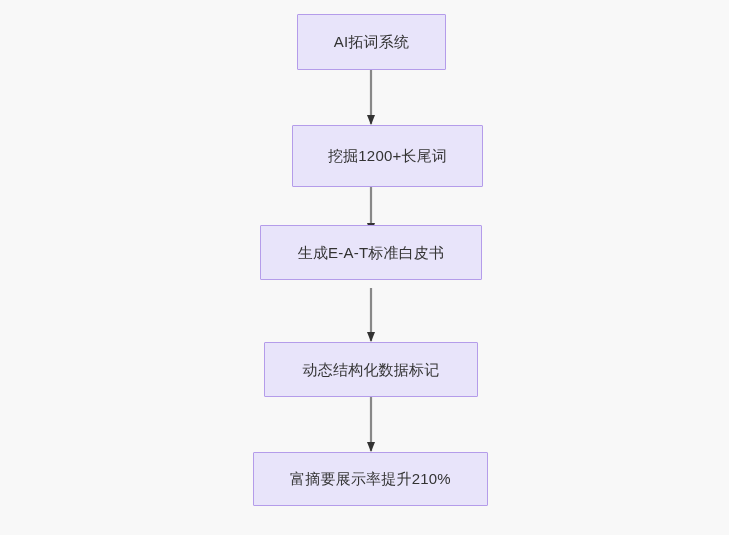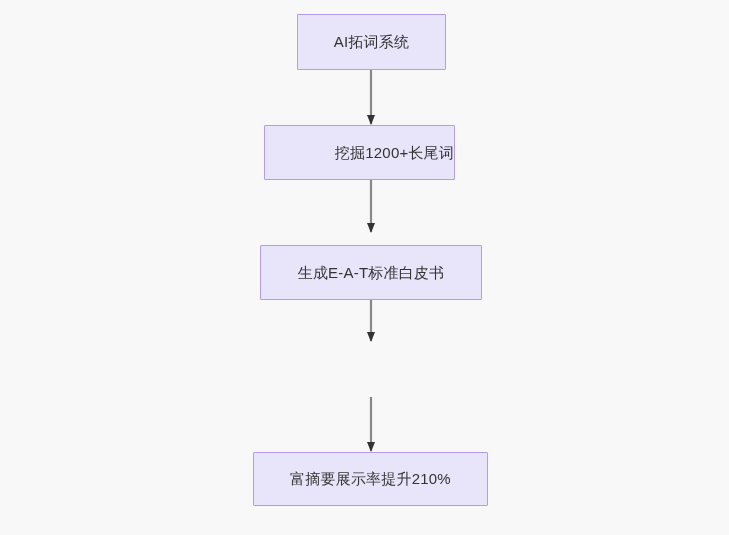--- a/index.html
+++ b/index.html
@@ -41,22 +41,22 @@
   }
   .node-label {
     color: #333333;
     font-size: 15px;
     line-height: 1.3;
     letter-spacing: 0.2px;
     white-space: nowrap;
   }
   
   #node-0 { left: 297px; top: 14px;  width: 149px; height: 56px; }
-  #node-1 { left: 264px; top: 125px; width: 191px; height: 55px; justify-content: flex-end; }
-  #node-2 { left: 260px; top: 245px; width: 222px; height: 55px; }
+  #node-1 { left: 292px; top: 125px; width: 191px; height: 62px; }
+  #node-2 { left: 260px; top: 225px; width: 222px; height: 55px; }
   #node-3 { left: 264px; top: 342px; width: 214px; height: 55px; }
   #node-4 { left: 253px; top: 452px; width: 235px; height: 54px; }
 </style>
 </head>
 <body>
 
 <div id="flowchart-canvas">
 
   <svg class="edge-layer" width="729" height="535" viewBox="0 0 729 535">
     <defs>
@@ -84,18 +84,21 @@
   </div>
 
   <div class="node" id="node-1">
     <span class="node-label">挖掘1200+长尾词</span>
   </div>
 
   <div class="node" id="node-2">
     <span class="node-label">生成E-A-T标准白皮书</span>
   </div>
 
+  <div class="node" id="node-3">
+    <span class="node-label">动态结构化数据标记</span>
+  </div>
 
   <div class="node" id="node-4">
     <span class="node-label">富摘要展示率提升210%</span>
   </div>
 
 </div>
 
 </body></html>

